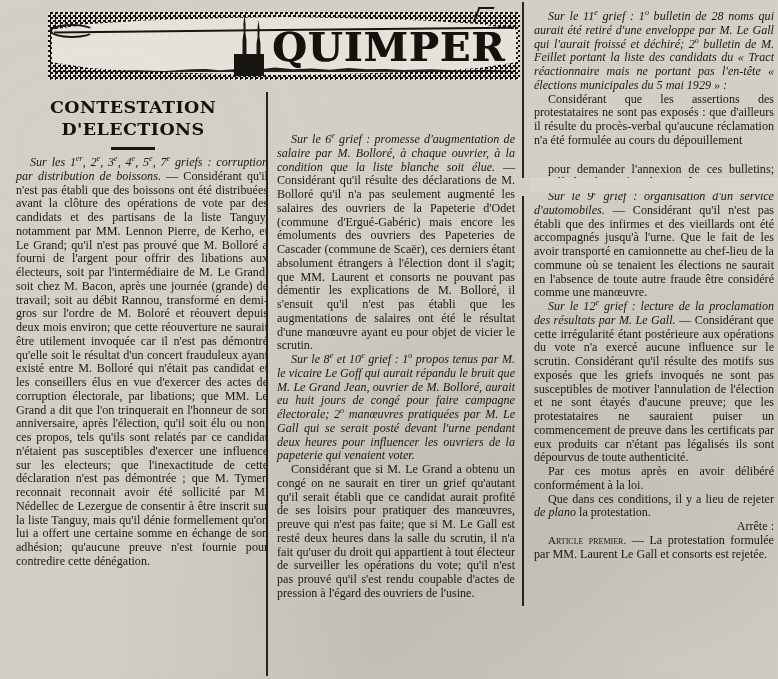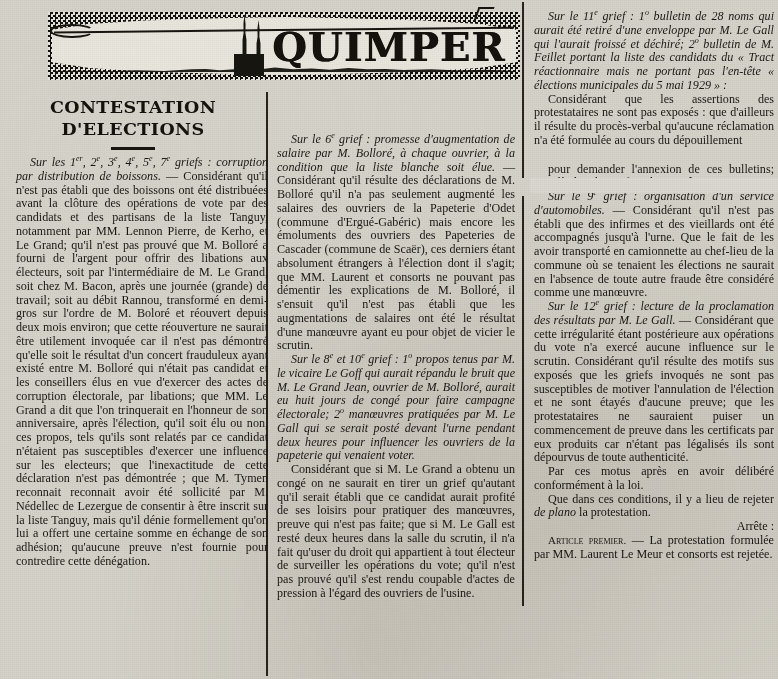--- a/index.html
+++ b/index.html
@@ -255,18 +255,18 @@
 
   <div class="col" id="col3">
     <p><span class="ital">Sur le 11<sup>e</sup> grief : 1<sup>o</sup> bulletin de 28 noms qui aurait été retiré d'une enveloppe par M. Le Gall qui l'aurait froissé et déchiré; 2<sup>o</sup> bulletin de M. Feillet portant la liste des candidats du « Tract réactionnaire mais ne portant pas l'en-tête « élections municipales du 5 mai 1929 » :</span></p>
     <p><span>Considérant que les assertions des protestataires ne sont pas exposés : que d'ailleurs il résulte du procès-verbal qu'aucune réclamation n'a été formulée au cours du dépouillement</span></p>
     <p style="margin-top:15px"><span>pour demander l'annexion de ces bulletins; que dès lors le grief ne doit pas être retenu.</span></p>
     <p><span class="ital">Sur le 9<sup>e</sup> grief : organisation d'un service d'automobiles.</span><span> — Considérant qu'il n'est pas établi que des infirmes et des vieillards ont été accompagnés jusqu'à l'urne. Que le fait de les avoir transporté en camionnette au chef-lieu de la commune où se tenaient les élections ne saurait en l'absence de toute autre fraude être considéré comme une manœuvre.</span></p>
     <p><span class="ital">Sur le 12<sup>e</sup> grief : lecture de la proclamation des résultats par M. Le Gall.</span><span> — Considérant que cette irrégularité étant postérieure aux opérations du vote n'a exercé aucune influence sur le scrutin. Considérant qu'il résulte des motifs sus exposés que les griefs invoqués ne sont pas susceptibles de motiver l'annulation de l'élection et ne sont étayés d'aucune preuve; que les protestataires ne sauraient puiser un commencement de preuve dans les certificats par eux produits car n'étant pas légalisés ils sont dépourvus de toute authenticité.</span></p>
     <p><span>Par ces motus après en avoir délibéré conformément à la loi.</span></p>
     <p><span>Que dans ces conditions, il y a lieu de rejeter <span class="ital">de plano</span> la protestation.</span></p>
     <p class="center">Arrête :</p>
-    <p><span class="smallcaps">Article premier.</span><span> — La protestation formulée par MM. Laurent Le Meur et consorts est rejetée.</span></p>
+    <p><span class="smallcaps">Article premier.</span><span> — La protestation formulée par MM. Laurent Le Gall et consorts est rejetée.</span></p>
   </div>
 
   <div class="seam"></div>
 
 </div>
 
 </body></html>

